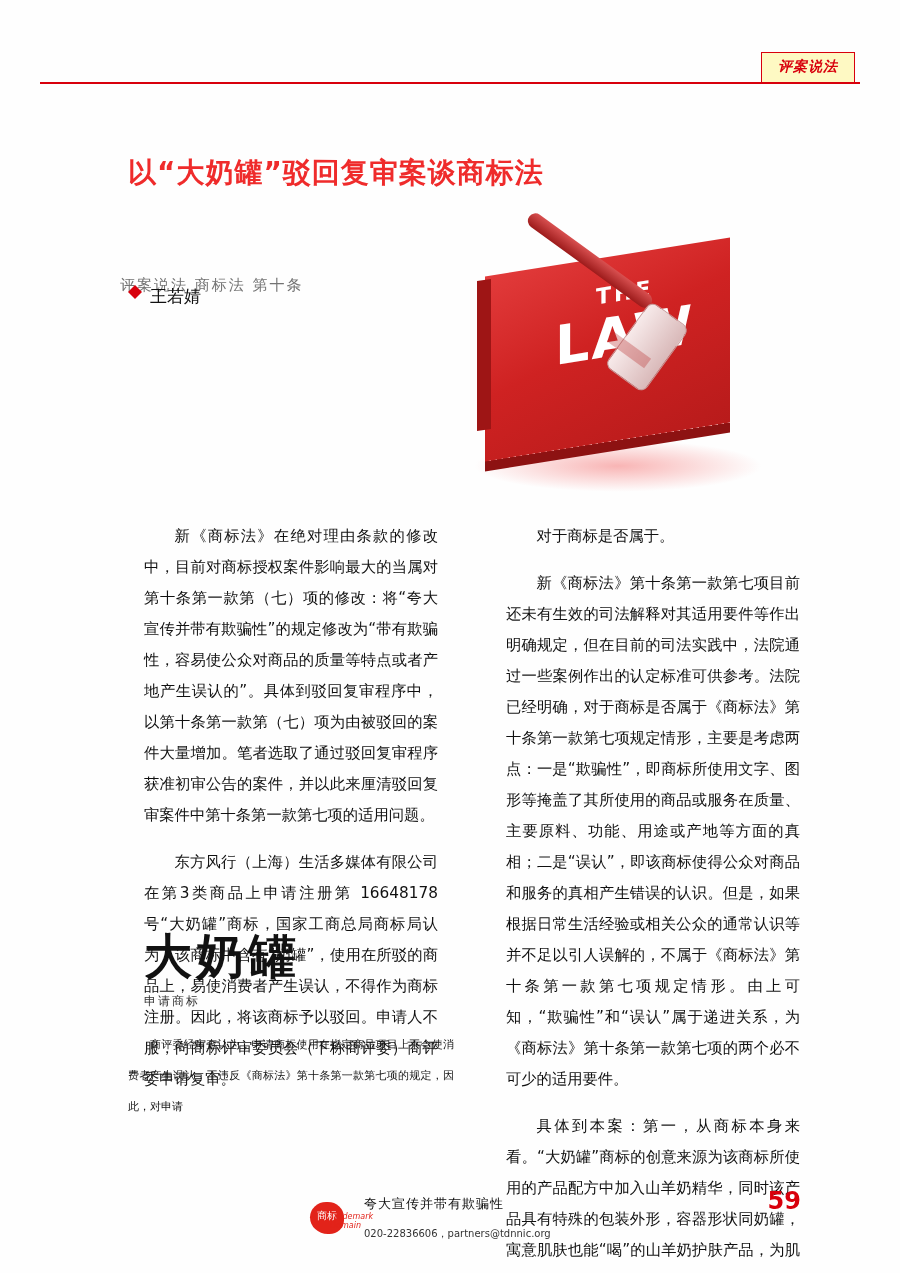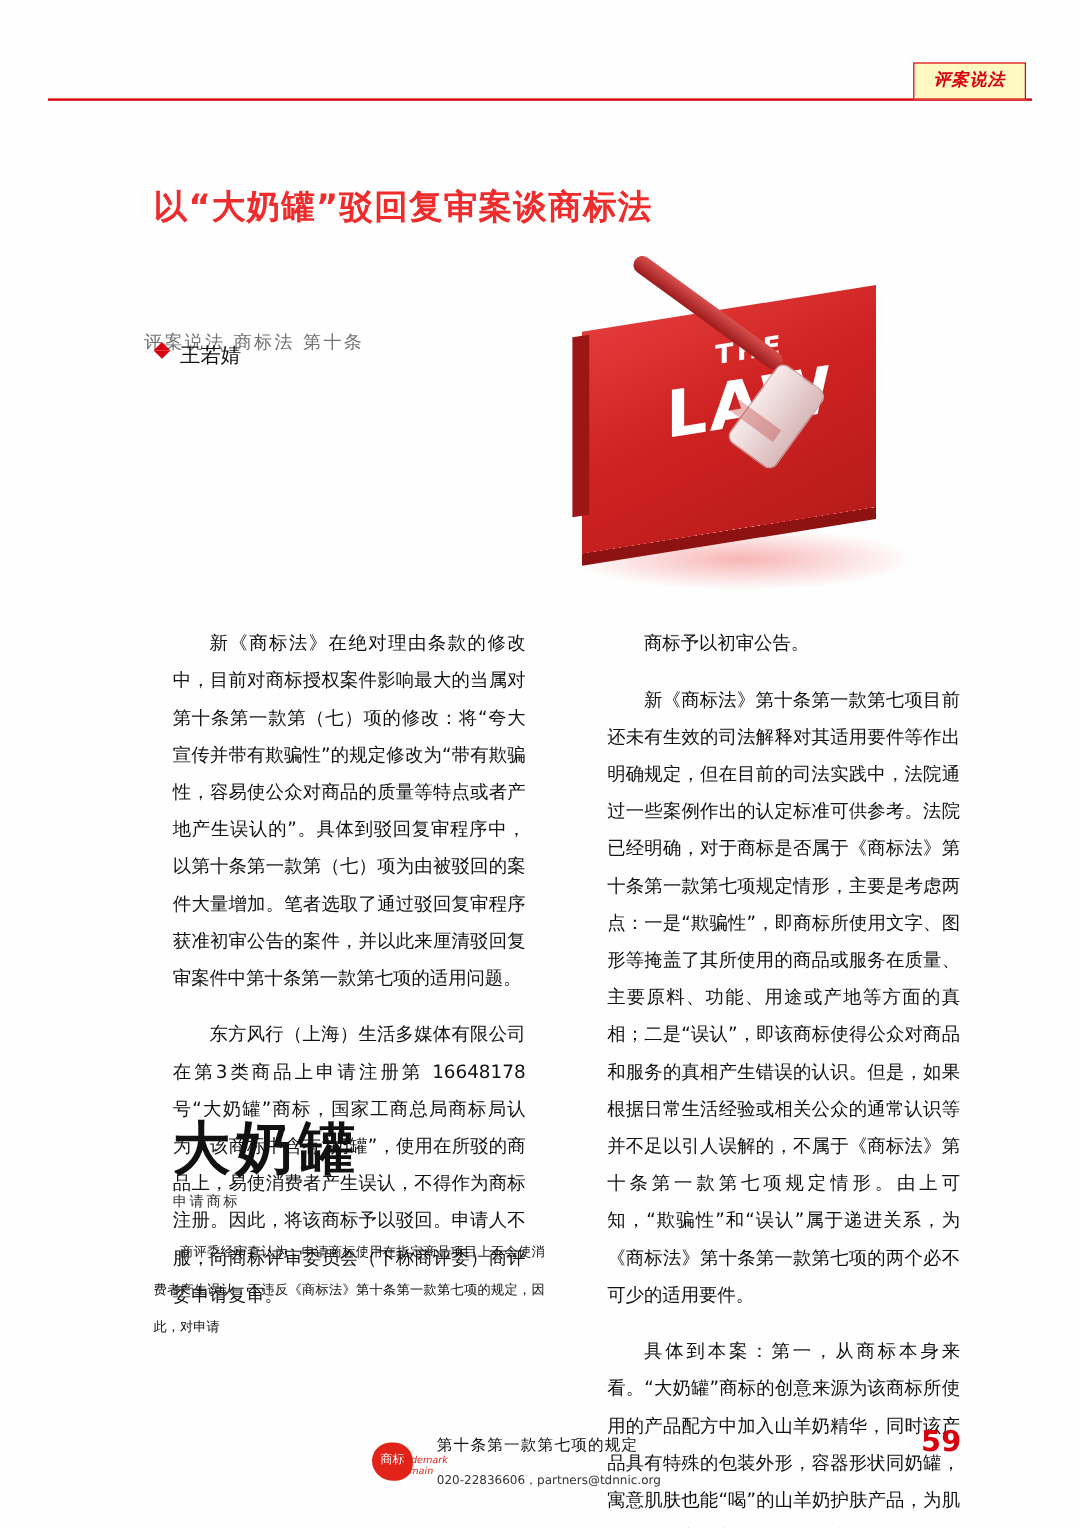--- a/index.html
+++ b/index.html
@@ -336,37 +336,37 @@
   <div class="tm-block">
     <div class="tm-word">大奶罐</div>
     <div class="tm-caption">申请商标</div>
   </div>
 
   <div class="tm-after">
     <p>商评委经审查认为，申请商标使用在指定商品项目上不会使消费者产生误认，不违反《商标法》第十条第一款第七项的规定，因此，对申请</p>
   </div>
 
   <div class="col col-right">
-    <p>商标予以初审公告。</p>
+    <p>对于商标是否属于。</p>
     <p>新《商标法》第十条第一款第七项目前还未有生效的司法解释对其适用要件等作出明确规定，但在目前的司法实践中，法院通过一些案例作出的认定标准可供参考。法院已经明确，对于商标是否属于《商标法》第十条第一款第七项规定情形，主要是考虑两点：一是“欺骗性”，即商标所使用文字、图形等掩盖了其所使用的商品或服务在质量、主要原料、功能、用途或产地等方面的真相；二是“误认”，即该商标使得公众对商品和服务的真相产生错误的认识。但是，如果根据日常生活经验或相关公众的通常认识等并不足以引人误解的，不属于《商标法》第十条第一款第七项规定情形。由上可知，“欺骗性”和“误认”属于递进关系，为《商标法》第十条第一款第七项的两个必不可少的适用要件。</p>
     <p>具体到本案：第一，从商标本身来看。“大奶罐”商标的创意来源为该商标所使用的产品配方中加入山羊奶精华，同时该产品具有特殊的包装外形，容器形状同奶罐，寓意肌肤也能“喝”的山羊奶护肤产品，为肌肤带来丰富营养；第二，从商标申请的类别来看。申请商标使用的商品主要为第3类的化妆品，该类商品的主要功能</p>
   </div>
 
   <div class="footer">
     <div class="footer-inner">
       <div class="footer-logo">
         <div class="blob">
           <span>商标</span>
         </div>
         <div class="mark">
           <div>Trademark</div>
           <div>Domain</div>
         </div>
       </div>
       <div>
-        <div class="footer-txt1">第十条第一款第七项的规定</div>
+        <div class="footer-txt1">夸大宣传并带有欺骗性</div>
         <div class="footer-txt2">020-22836606，partners@tdnnic.org</div>
       </div>
     </div>
     <div class="page-num">59</div>
   </div>
 
 </div>
 
 </body></html>

